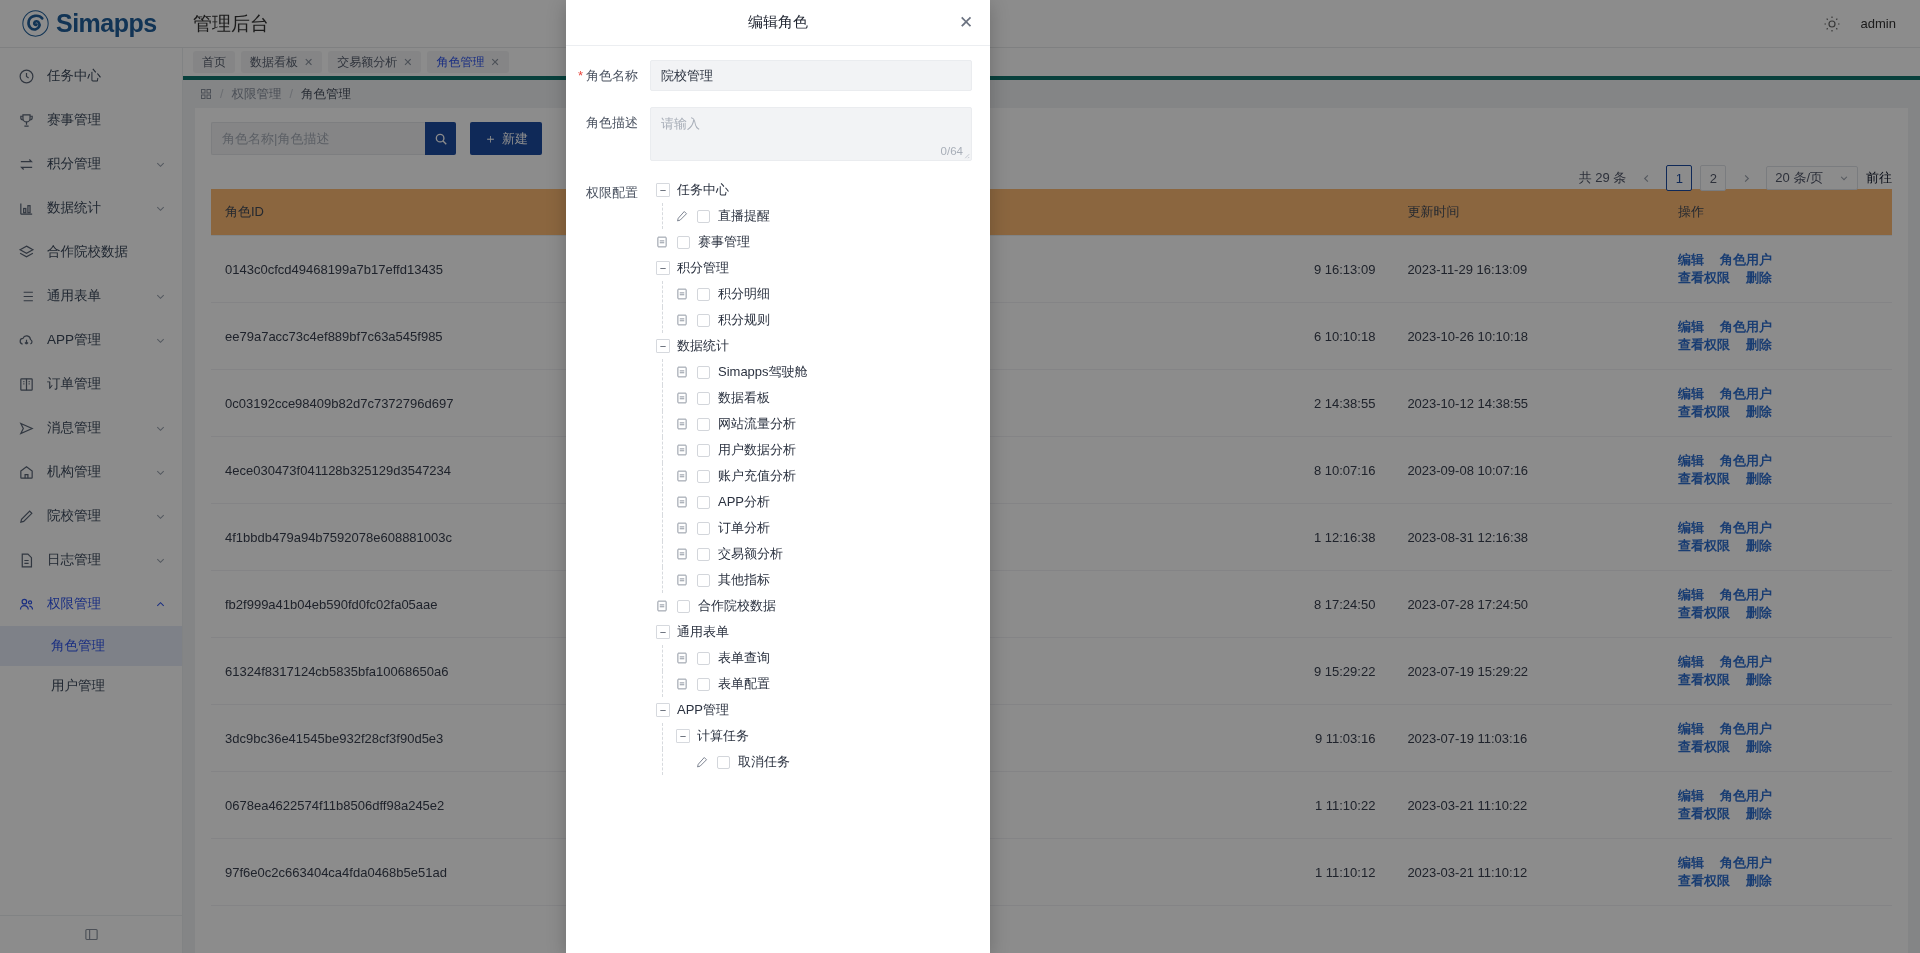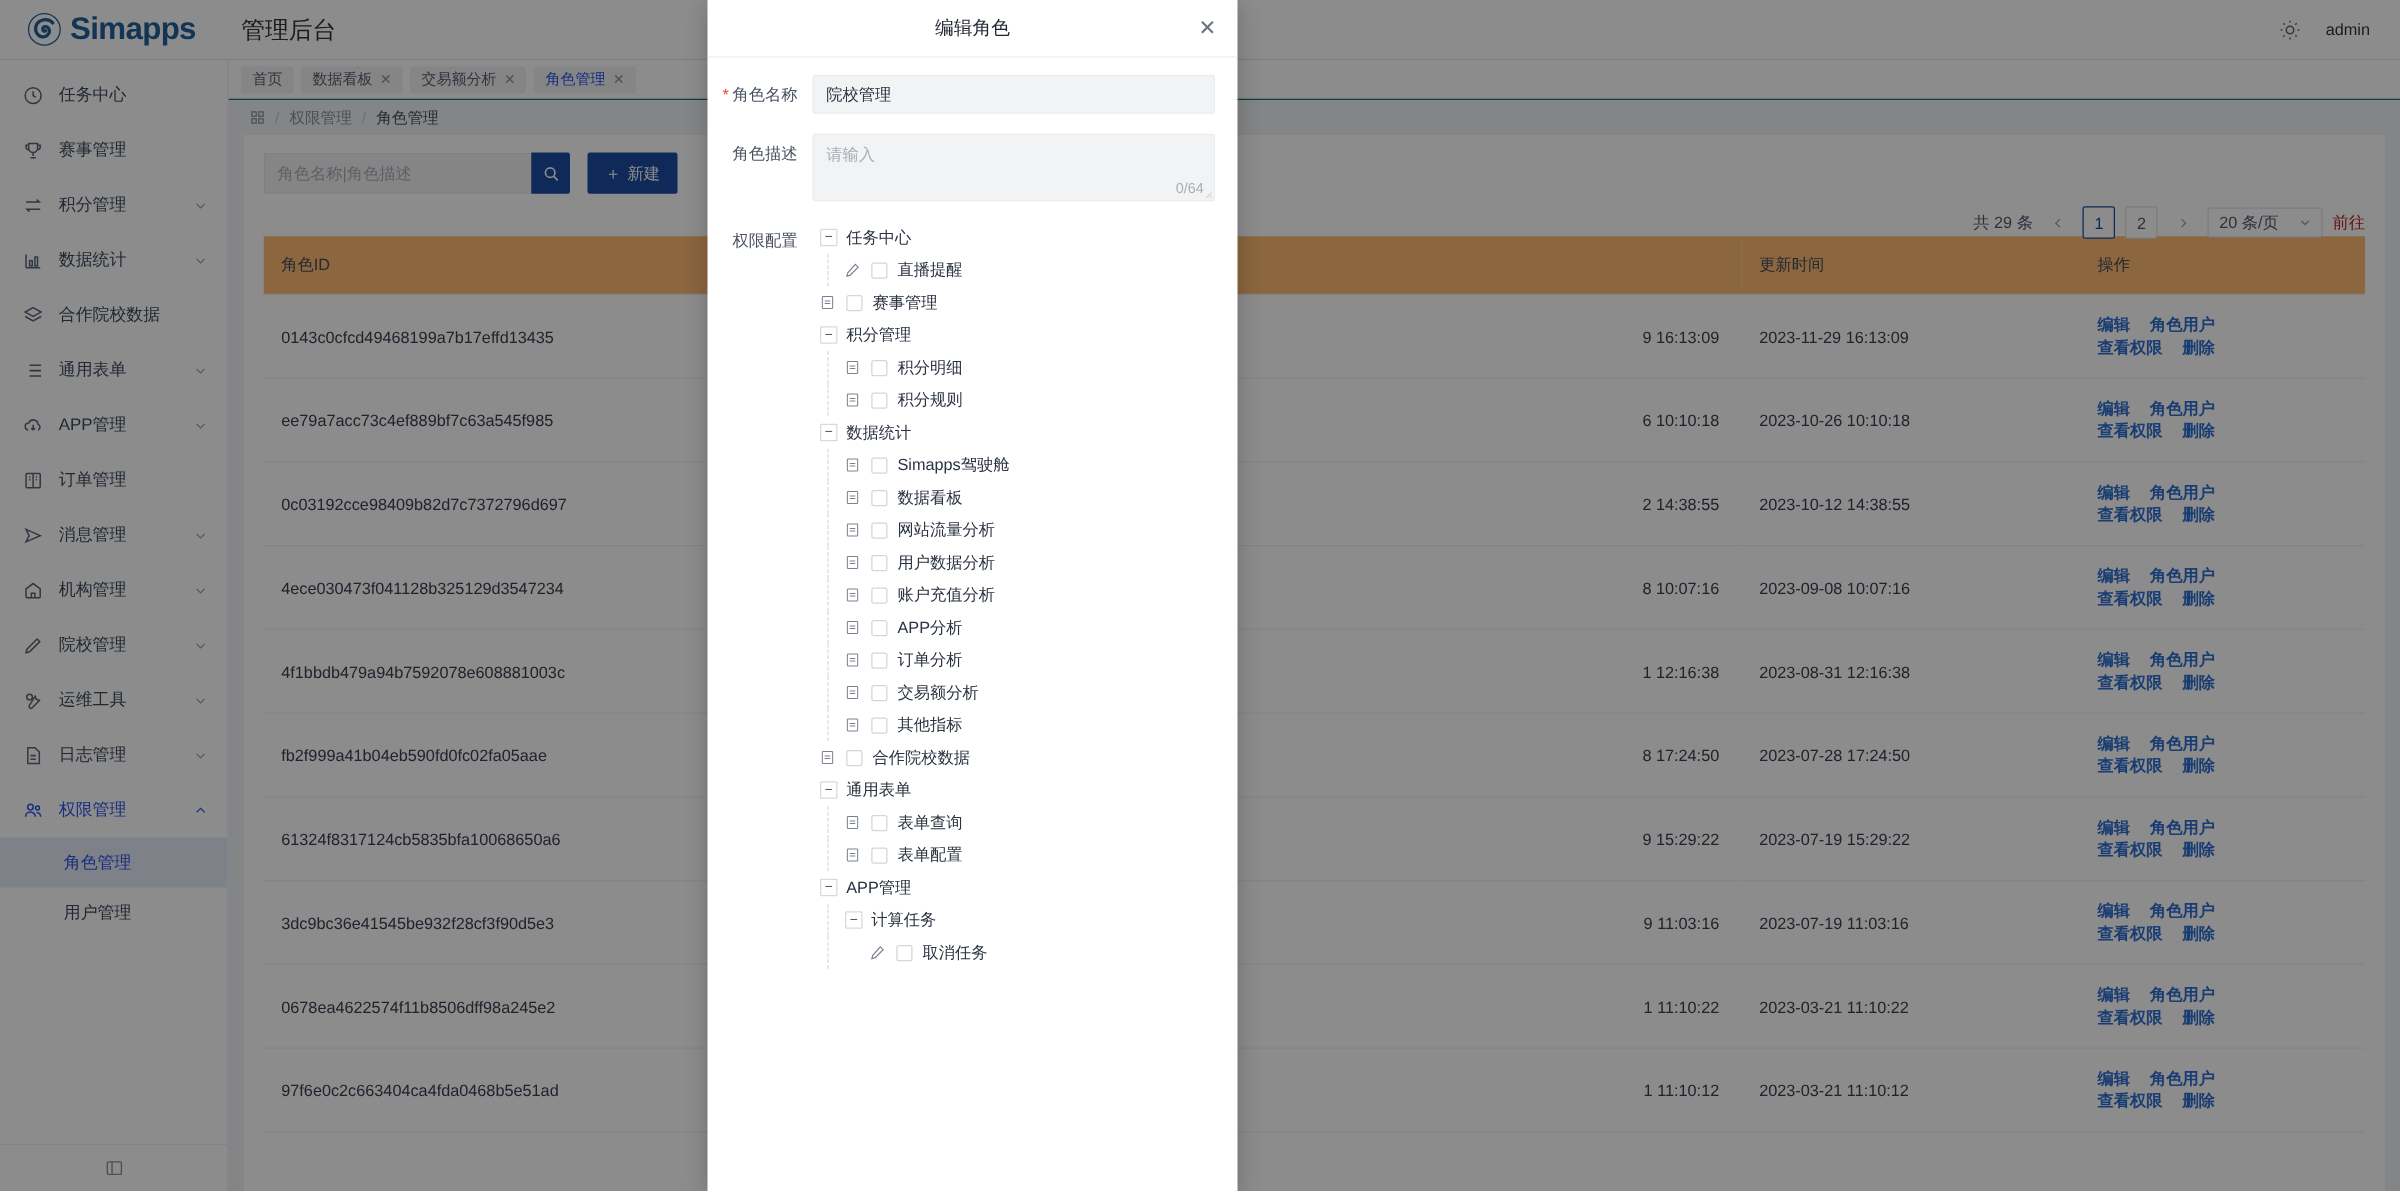--- a/index.html
+++ b/index.html
@@ -51,21 +51,21 @@
   .collapse-bar {
     position: absolute; left: 0; right: 0; bottom: 0; height: 38px;
     display: flex; align-items: center; justify-content: center;
     border-top: 1px solid #eceef1; background: #fff;
   }
   .collapse-bar svg { width: 15px; height: 15px; color: #8a929e; }
 
   
   .tabs-strip {
     position: absolute; top: 48px; left: 183px; right: 0; height: 32px;
-    background: #fff; border-bottom: 1px solid #0f766e;
+    background: #fff; border-bottom: 4px solid #0f766e;
     display: flex; align-items: center; gap: 6px; padding: 0 10px;
   }
   .tab-chip {
     height: 22px; display: flex; align-items: center; gap: 6px;
     padding: 0 9px; background: #f2f3f5; border-radius: 3px;
     font-size: 12px; color: #5a6170; cursor: pointer; white-space: nowrap;
   }
   .tab-chip.active { color: #2f54eb; }
   .tab-chip .tab-x { font-size: 11px; color: #8a929e; }
 
@@ -110,21 +110,21 @@
   .pg-num {
     min-width: 26px; height: 26px; display: flex; align-items: center; justify-content: center;
     border: 1px solid #dfe2e7; border-radius: 2px; background: #fff; cursor: pointer; font-size: 13px;
   }
   .pg-num.active { border-color: #1d4ba0; color: #1d4ba0; }
   .pg-size {
     height: 24px; border: 1px solid #dfe2e7; border-radius: 2px; background: #fff;
     display: flex; align-items: center; gap: 16px; padding: 0 8px; cursor: pointer; font-size: 13px;
   }
   .pg-size svg { width: 10px; height: 10px; color: #9aa1ac; }
-  .pg-goto { color: #b91c1c; }
+  .pg-goto { color: #0f172a; }
 
   
   .tbl { width: 100%; border-collapse: collapse; margin-top: 34px; table-layout: fixed; }
   .tbl th {
     background: #fdba74; text-align: left; font-weight: 400; font-size: 13px; color: #444b57;
     padding: 14px 0 14px 14px; border-bottom: 1px solid #eceef1;
   }
   .tbl td {
     font-size: 13px; color: #3a4150; padding: 15px 0 15px 14px;
     border-bottom: 1px solid #f0f1f4; vertical-align: middle; word-break: break-all;
@@ -305,30 +305,20 @@
       <span class="mi-label">机构管理</span>
       <svg class="mi-arrow" viewBox="0 0 24 24" fill="none" stroke="currentColor" stroke-width="2.2">
           <path d="M5 9l7 7 7-7"></path>
         </svg>
     </div>
     <div class="menu-item">
       <svg class="mi-icon" viewBox="0 0 24 24" fill="none" stroke="currentColor" stroke-width="1.7">
           <path d="M16.5 4.5l3 3L8 19l-4 1 1-4L16.5 4.5z"></path>
         </svg>
       <span class="mi-label">院校管理</span>
-      <svg class="mi-arrow" viewBox="0 0 24 24" fill="none" stroke="currentColor" stroke-width="2.2">
-          <path d="M5 9l7 7 7-7"></path>
-        </svg>
-    </div>
-    <div class="menu-item">
-      <svg class="mi-icon" viewBox="0 0 24 24" fill="none" stroke="currentColor" stroke-width="1.7">
-          <path d="M14.7 6.3a4 4 0 0 0 5 5L11 20a2.1 2.1 0 0 1-3-3l6.7-10.7z"></path>
-          <circle cx="8" cy="8" r="3.2"></circle>
-        </svg>
-      <span class="mi-label">运维工具</span>
       <svg class="mi-arrow" viewBox="0 0 24 24" fill="none" stroke="currentColor" stroke-width="2.2">
           <path d="M5 9l7 7 7-7"></path>
         </svg>
     </div>
     <div class="menu-item">
       <svg class="mi-icon" viewBox="0 0 24 24" fill="none" stroke="currentColor" stroke-width="1.7">
           <path d="M6 3h8l5 5v13H6V3z"></path>
           <path d="M9 12h6M9 16h6"></path>
         </svg>
       <span class="mi-label">日志管理</span>

